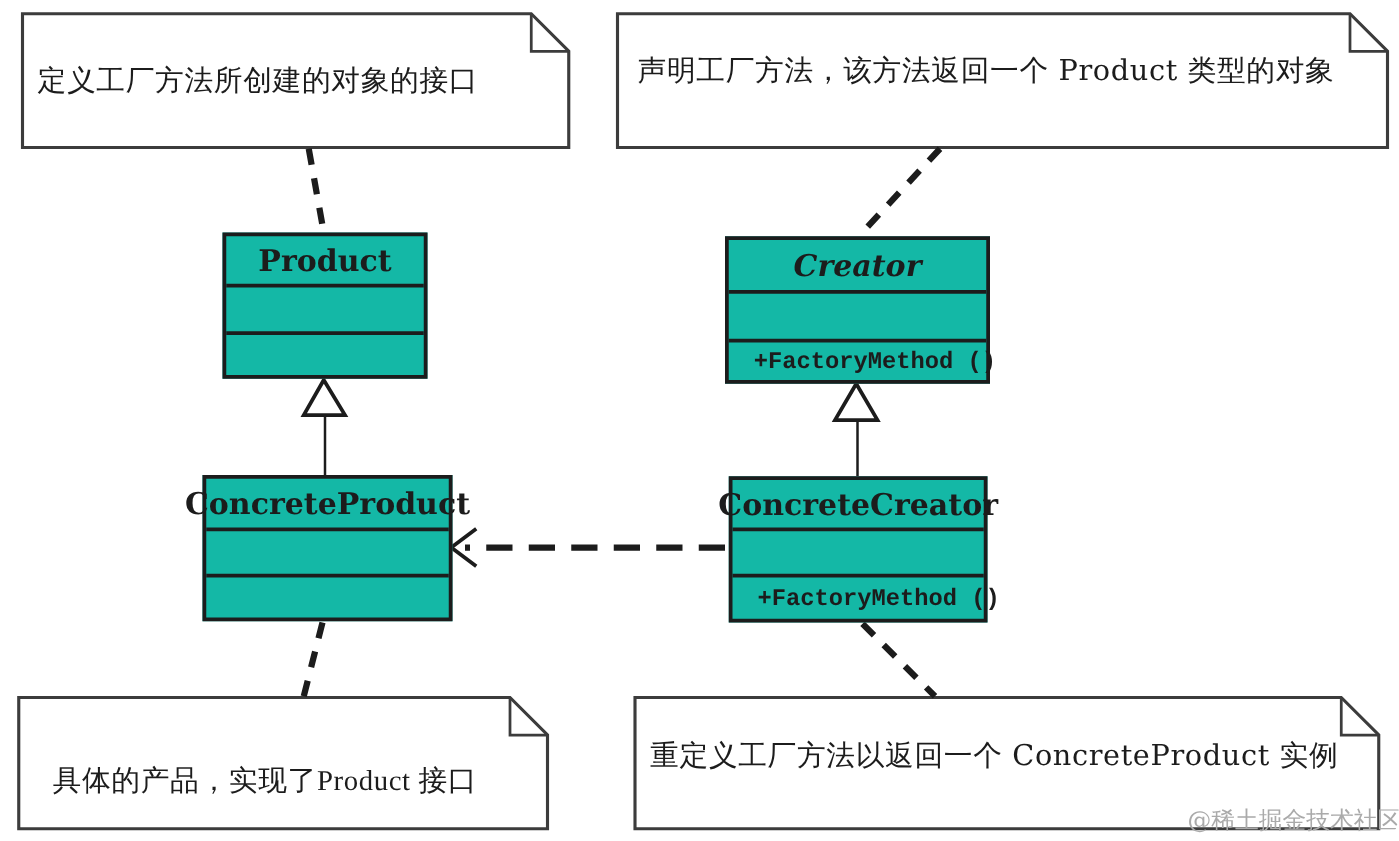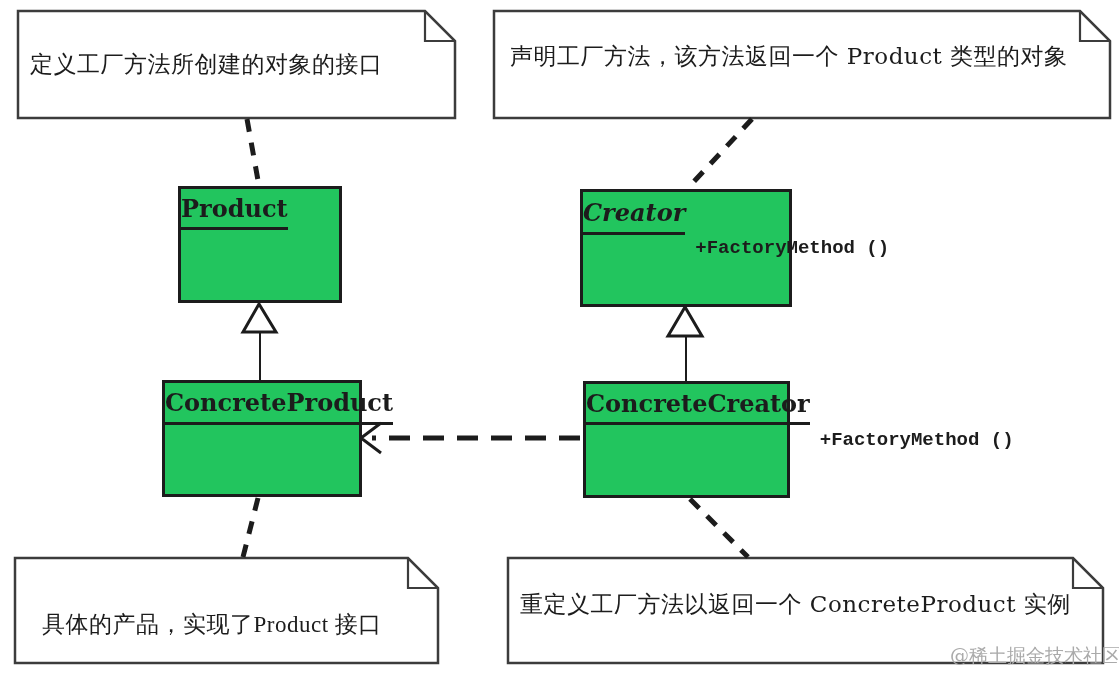--- a/index.html
+++ b/index.html
@@ -40,22 +40,23 @@
     font-size: 23px;
     letter-spacing: 0.5px;
     color: var(--ink);
     white-space: nowrap;
   }
 
   .class-box {
     position: absolute;
     box-sizing: border-box;
     border: 3px solid var(--ink);
-    background: #22c55e;
+    background: #14b8a6;
     display: flex;
+    flex-direction: column;
   }
   .cb-title {
     box-sizing: content-box;
     display: flex;
     align-items: center;
     justify-content: center;
     font-weight: bold;
     font-size: 24px;
     border-bottom: 3px solid var(--ink);
     white-space: nowrap;
@@ -65,21 +66,21 @@
     box-sizing: content-box;
     border-bottom: 3px solid var(--ink);
   }
   .cb-methods {
     flex: 1;
     display: flex;
     align-items: center;
     font-family: "Liberation Mono", "DejaVu Sans Mono", monospace;
     font-weight: bold;
     font-size: 19px;
-    padding-left: 10px;
+    padding-left: 20px;
     white-space: nowrap;
   }
 
   
   .box-product          { left: 178px; top: 186px; width: 164px; height: 117px; }
   .box-product .cb-title{ height: 38px; }
   .box-product .cb-attrs{ height: 35px; }
 
   .box-creator          { left: 580px; top: 189px; width: 212px; height: 118px; }
   .box-creator .cb-title{ height: 40px; }

